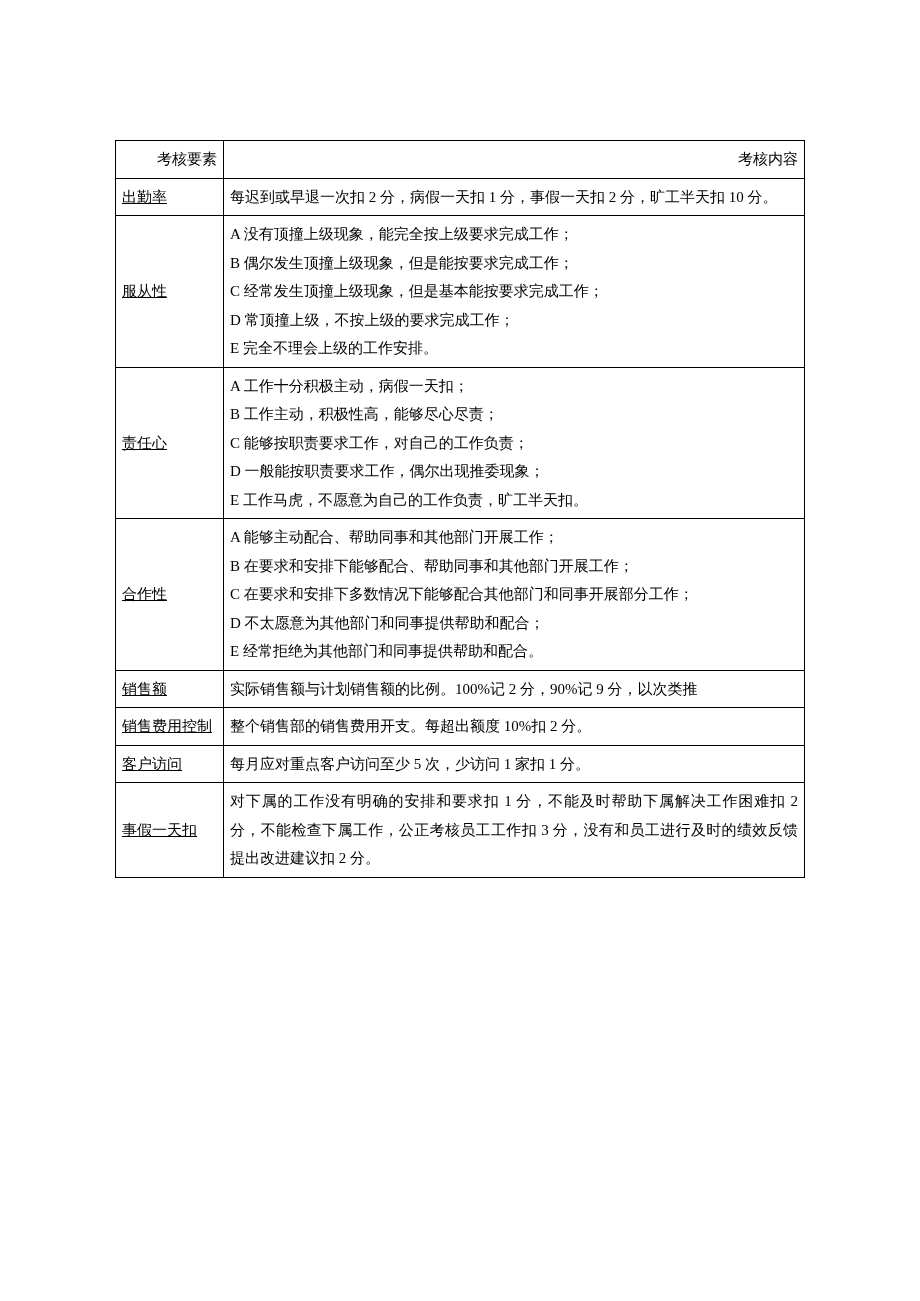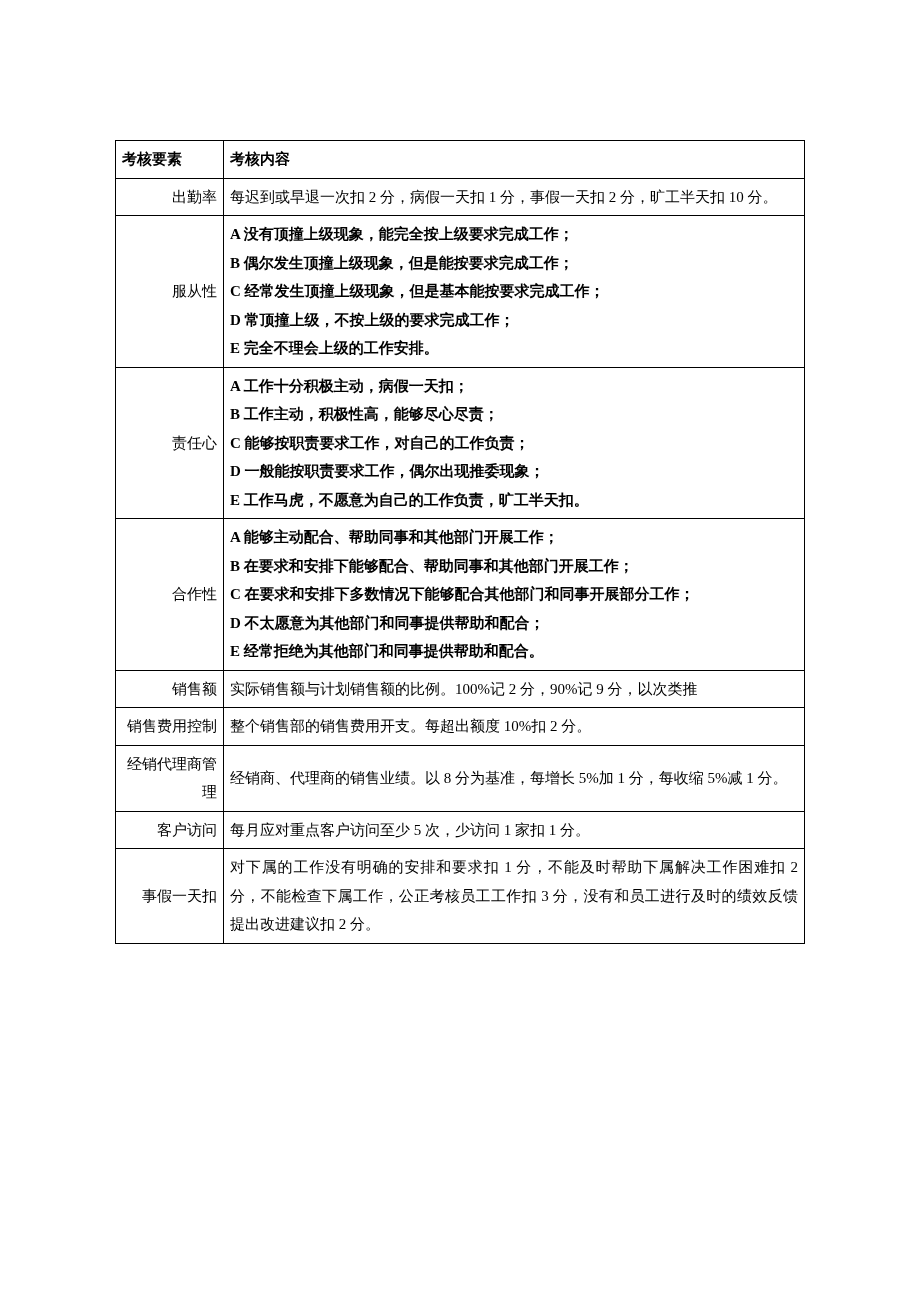--- a/index.html
+++ b/index.html
@@ -20,44 +20,44 @@
       border-collapse: collapse;
       width: 100%;
       table-layout: fixed;
     }
     td, th {
       border: 1px solid #000000;
       padding: 4px 6px;
       vertical-align: middle;
     }
     th {
-      font-weight: bold;
-      text-align: left;
+      font-weight: normal;
+      text-align: right;
     }
     col.c1 {
       width: 108px;
     }
     col.c2 {
       width: auto;
     }
     .row-label {
-      text-align: right;
+      text-align: left;
       vertical-align: middle;
+      text-decoration: underline;
     }
     .content-cell {
       text-align: left;
       text-align: justify;
       text-justify: inter-ideograph;
     }
     .multi-line {
       display: block;
     }
     .multi-line span {
       display: block;
-      font-weight: bold;
     }
   </style>
 </head>
 <body>
 
 <table>
   <colgroup>
     <col class="c1">
     <col class="c2">
   </colgroup>
@@ -110,24 +110,20 @@
       </tr>
       <tr>
         <td class="row-label">销售额</td>
         <td class="content-cell">实际销售额与计划销售额的比例。100%记 2 分，90%记 9 分，以次类推</td>
       </tr>
       <tr>
         <td class="row-label">销售费用控制</td>
         <td class="content-cell">整个销售部的销售费用开支。每超出额度 10%扣 2 分。</td>
       </tr>
       <tr>
-        <td class="row-label" style="vertical-align: bottom;">经销代理商管理</td>
-        <td class="content-cell">经销商、代理商的销售业绩。以 8 分为基准，每增长 5%加 1 分，每收缩 5%减 1 分。</td>
-      </tr>
-      <tr>
         <td class="row-label">客户访问</td>
         <td class="content-cell">每月应对重点客户访问至少 5 次，少访问 1 家扣 1 分。</td>
       </tr>
       <tr>
         <td class="row-label">事假一天扣</td>
         <td class="content-cell">对下属的工作没有明确的安排和要求扣 1 分，不能及时帮助下属解决工作困难扣 2 分，不能检查下属工作，公正考核员工工作扣 3 分，没有和员工进行及时的绩效反馈提出改进建议扣 2 分。</td>
       </tr>
     </tbody>
 </table>
 

